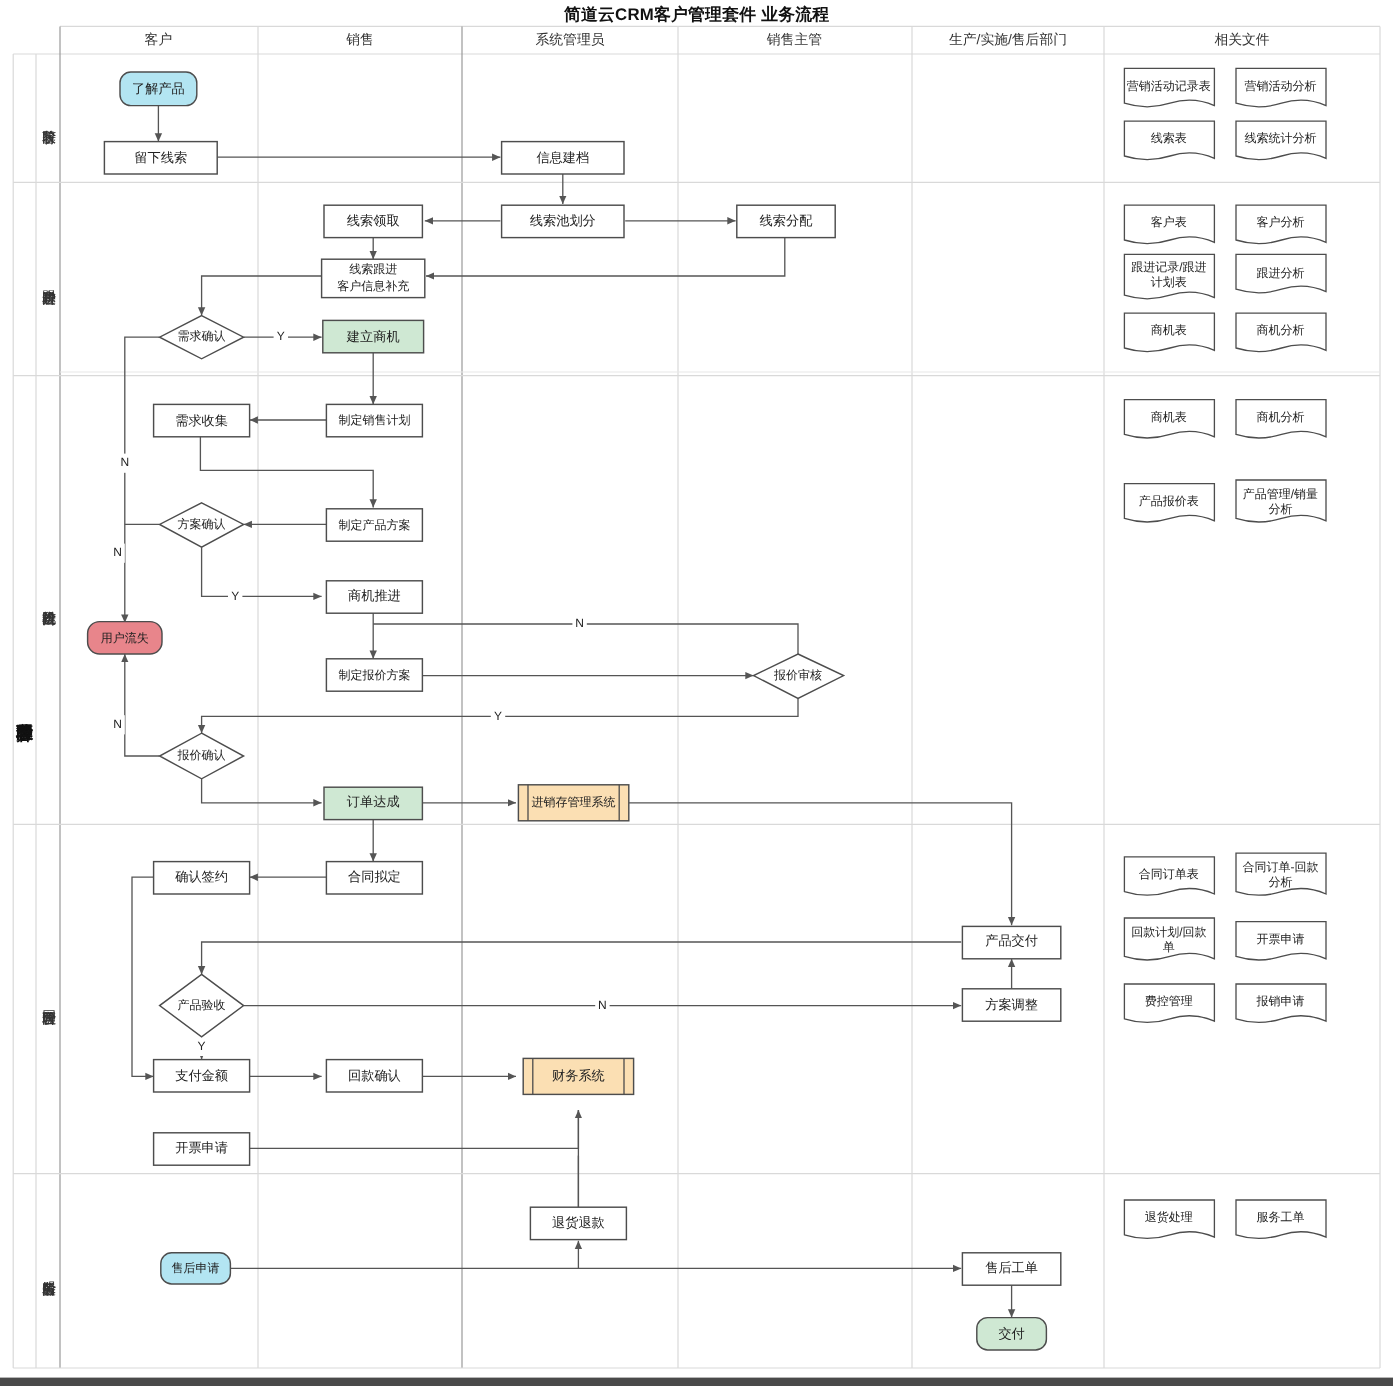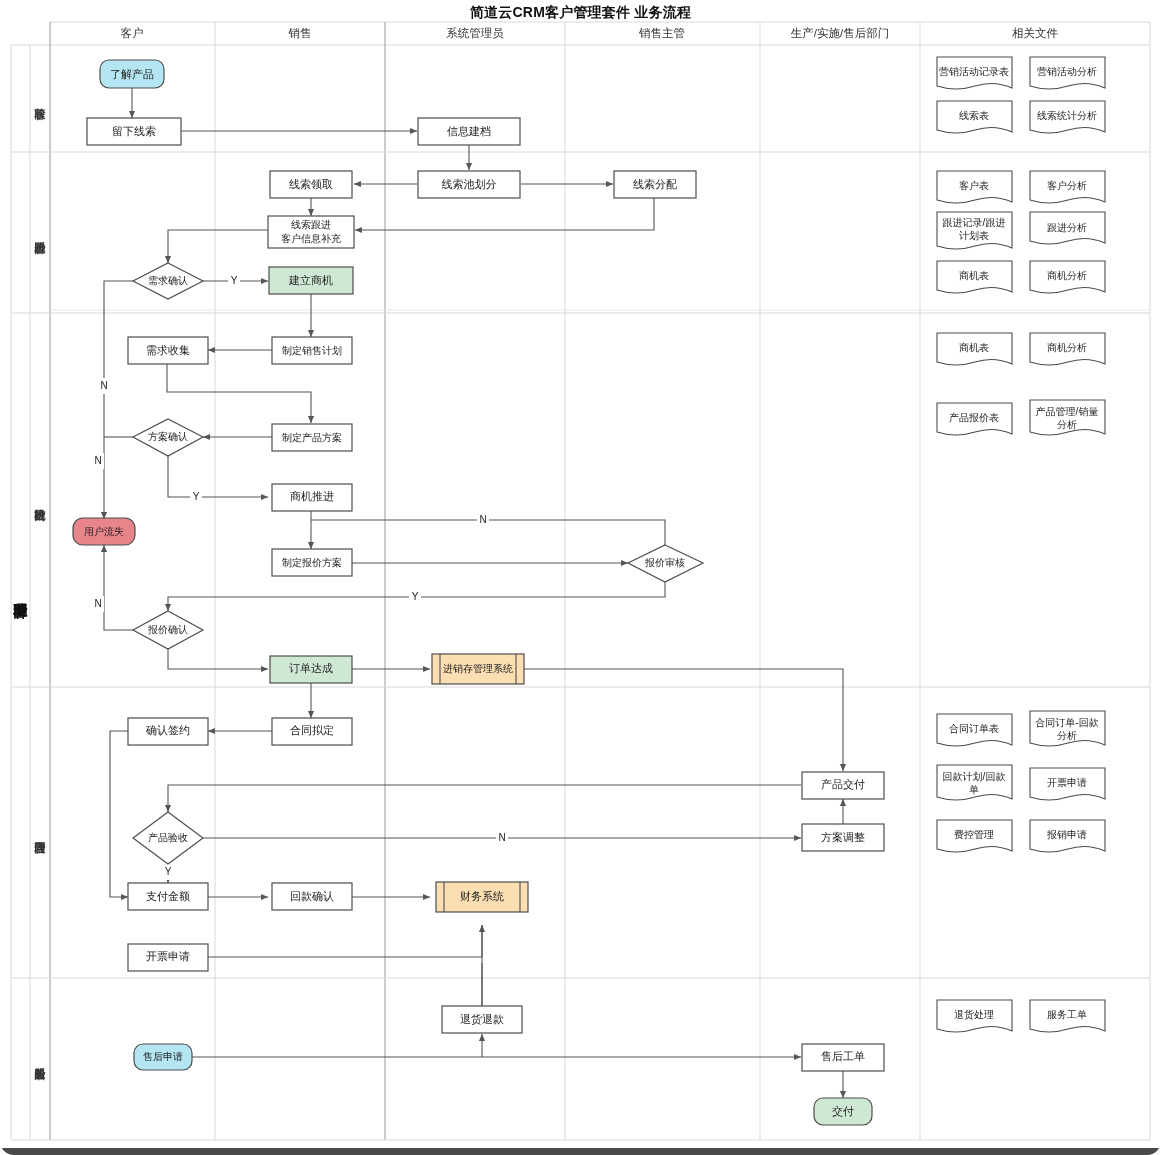--- a/index.html
+++ b/index.html
@@ -7,21 +7,20 @@
     margin: 0; padding: 0;
     background: #ffffff;
     font-family: "Liberation Sans", "DejaVu Sans", sans-serif;
   }
   #page {
     position: relative;
     width: 1161px;
     height: 1155px;
     background: #fff;
     overflow: hidden;
-    border-radius: 14px;
   }
   #diagram-title {
     position: absolute;
     left: 0; top: 4px;
     width: 1161px;
     text-align: center;
     font-size: 14px;
     font-weight: bold;
     color: #111;
     letter-spacing: 0.2px;

